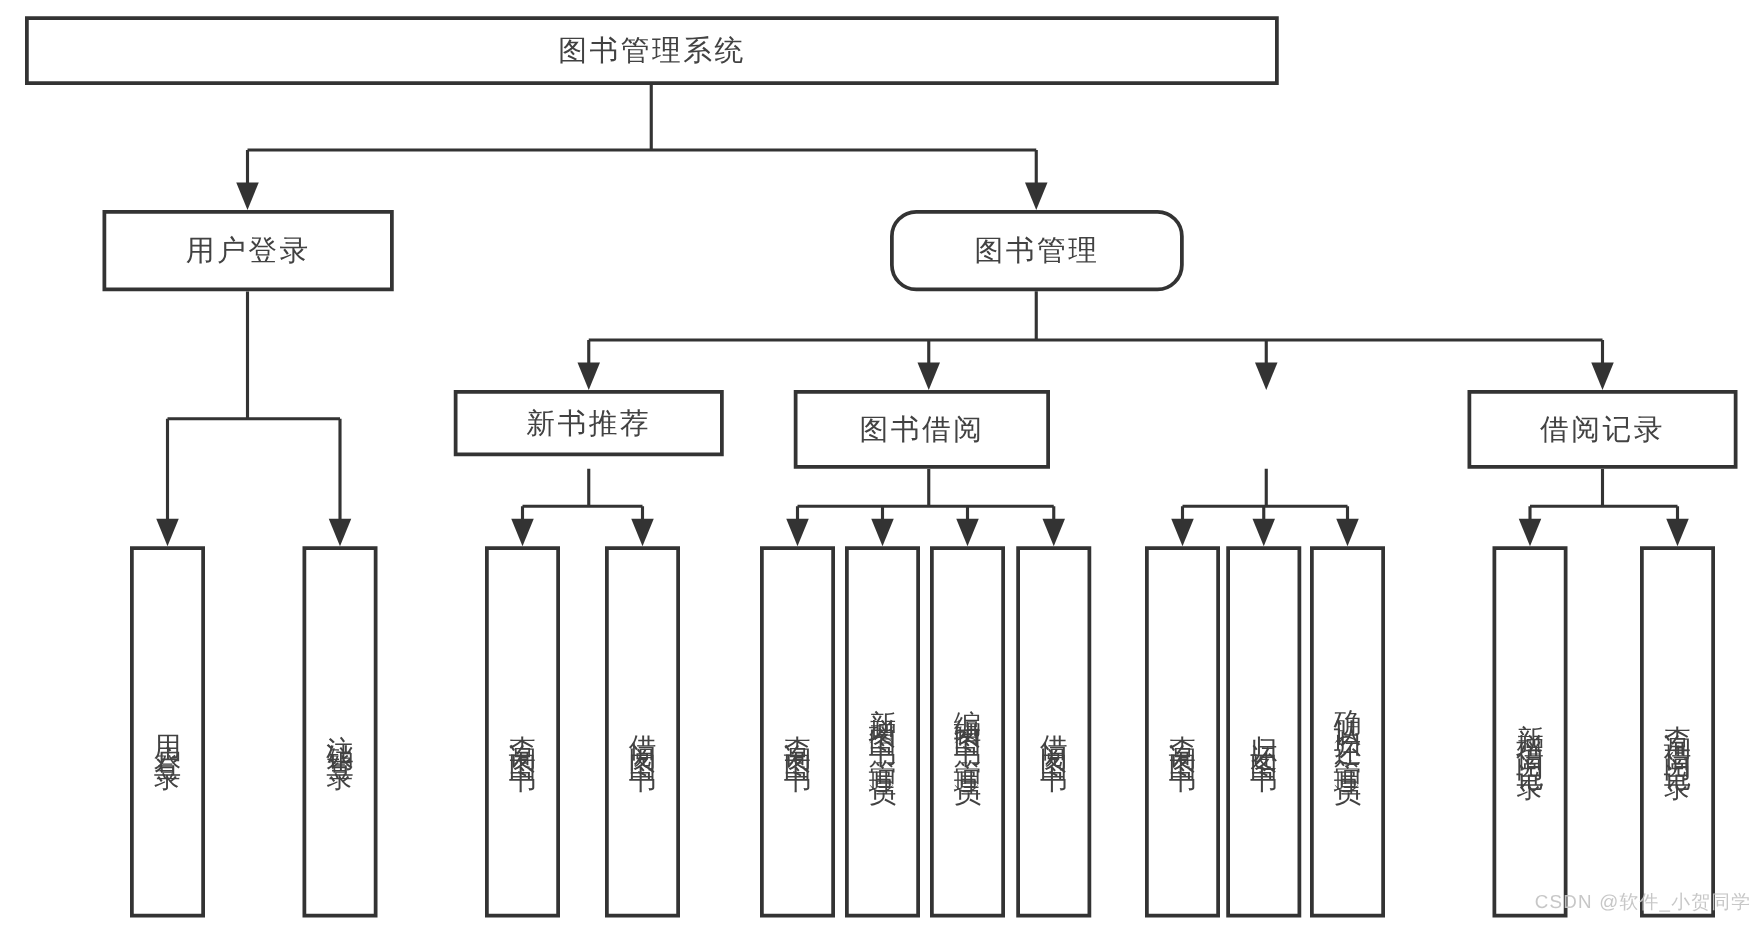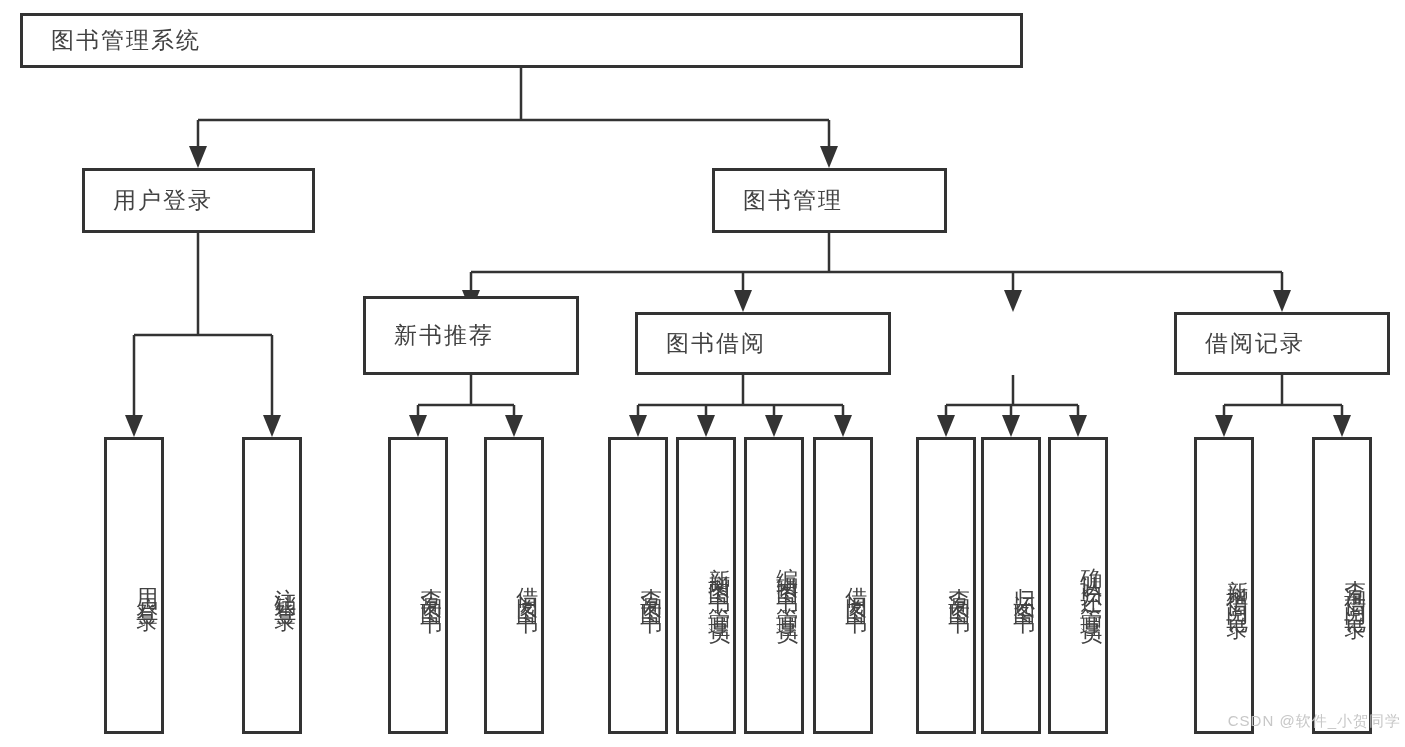--- a/index.html
+++ b/index.html
@@ -21,24 +21,23 @@
     top: 0;
     z-index: 1;
   }
   .node {
     position: absolute;
     box-sizing: border-box;
     background: #ffffff;
     border: 3px solid #333333;
     display: flex;
     align-items: center;
-    justify-content: flex-start;
+    justify-content: center;
     color: #424242;
     z-index: 2;
-    padding-left: 28px;
   }
   .hbox span {
     font-size: 23px;
     letter-spacing: 2px;
     white-space: nowrap;
   }
   .vbox span {
     writing-mode: vertical-rl;
     text-orientation: mixed;
     font-size: 22px;
@@ -102,28 +101,28 @@
     </g>
   </svg>
 
   <div class="node hbox" style="left:20px; top:13px; width:1003px; height:55px;">
     <span>图书管理系统</span>
   </div>
 
   <div class="node hbox" style="left:82px; top:168px; width:233px; height:65px;">
     <span>用户登录</span>
   </div>
-  <div class="node hbox" style="left:712px; top:168px; width:235px; height:65px;">
+  <div class="node hbox" style="left:712px; top:168px; width:235px; height:65px;border-radius:21px;">
     <span>图书管理</span>
   </div>
 
-  <div class="node hbox" style="left:363px; top:296px; width:216px; height:79px;">
+  <div class="node hbox" style="left:363px; top:312px; width:216px; height:53px;">
     <span>新书推荐</span>
   </div>
-  <div class="node hbox" style="left:635px; top:312px; width:256px; height:63px;">
+  <div class="node hbox" style="left:635px; top:312px; width:205px; height:63px;">
     <span>图书借阅</span>
   </div>
   <div class="node hbox" style="left:1174px; top:312px; width:216px; height:63px;">
     <span>借阅记录</span>
   </div>
 
   <div class="node vbox" style="left:104px; top:437px; width:60px; height:297px;">
     <span>用户登录</span>
   </div>
   <div class="node vbox" style="left:242px; top:437px; width:60px; height:297px;">

